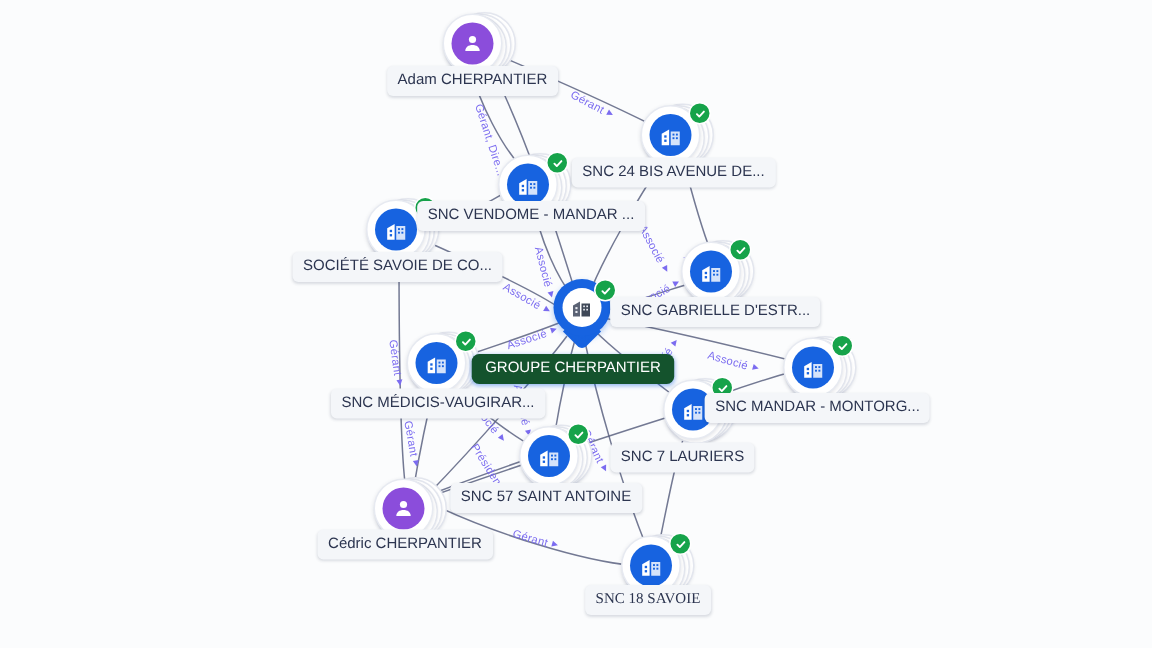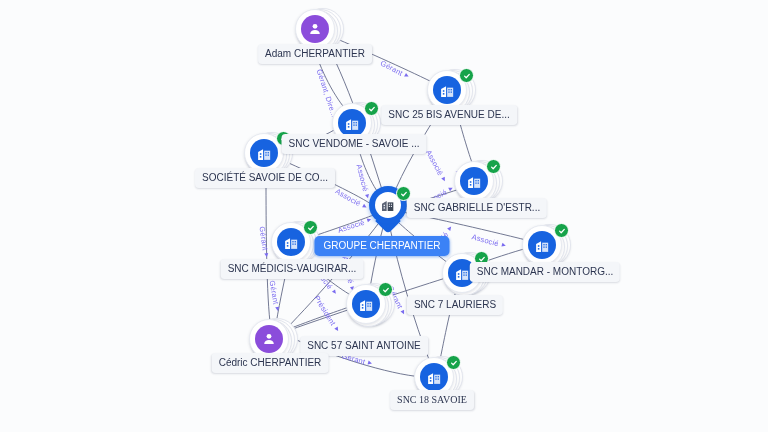--- a/index.html
+++ b/index.html
@@ -96,21 +96,21 @@
     color:#2c3550;
     font-size:10px;
     line-height:1;
     padding:5px 7px;
     border-radius:4px;
     white-space:nowrap;
     box-shadow:0 1px 2px rgba(40,50,80,.16);
     font-family:"Liberation Sans", sans-serif;
   }
   .nlabel.selected{
-    background:#3b82f6;
+    background:#14532d;
     color:#ffffff;
     font-weight:400;
     border-radius:5px;
     padding:5px 9px;
     box-shadow:0 1px 3px rgba(23,99,224,.45);
   }
 </style>
 </head>
 <body>
 
@@ -445,26 +445,26 @@
           <div class="badge">
             <svg width="8" height="8" viewBox="0 0 12 12">
               <path d="M2.4 6.2 L4.8 8.6 L9.4 3.6" fill="none" stroke="#fff" stroke-width="1.9" stroke-linecap="round" stroke-linejoin="round"></path>
             </svg>
           </div>
         </div>
       </div>
     </div>
   <div id="label-layer">
       <div class="nlabel" style="left: 315px; top: 44px;">Adam CHERPANTIER</div>
-      <div class="nlabel" style="left: 449px; top: 105px;">SNC 25 BIS AVENUE DE...</div>
-      <div class="nlabel" style="left: 354px; top: 134px;">SNC VENDOME - SAVOIE ...</div>
+      <div class="nlabel" style="left: 449px; top: 105px;">SNC 24 BIS AVENUE DE...</div>
+      <div class="nlabel" style="left: 354px; top: 134px;">SNC VENDOME - MANDAR ...</div>
       <div class="nlabel" style="left: 265px; top: 168px;">SOCIÉTÉ SAVOIE DE CO...</div>
       <div class="nlabel" style="left: 477px; top: 198px;">SNC GABRIELLE D'ESTR...</div>
       <div class="nlabel selected" style="left: 382px; top: 236px;">GROUPE CHERPANTIER</div>
       <div class="nlabel" style="left: 545px; top: 262px;">SNC MANDAR - MONTORG...</div>
       <div class="nlabel" style="left: 292px; top: 259px;">SNC MÉDICIS-VAUGIRAR...</div>
       <div class="nlabel" style="left: 455px; top: 295px;">SNC 7 LAURIERS</div>
-      <div class="nlabel" style="left: 364px; top: 322px; margin-top: 14px;">SNC 57 SAINT ANTOINE</div>
+      <div class="nlabel" style="left: 364px; top: 322px;">SNC 57 SAINT ANTOINE</div>
       <div class="nlabel" style="left: 270px; top: 353px;">Cédric CHERPANTIER</div>
       <div class="nlabel" style="left: 432px; top: 390px; font-family: Liberation Serif, serif;">SNC 18 SAVOIE</div>
     </div>
 
 </div>
 
 </body></html>

